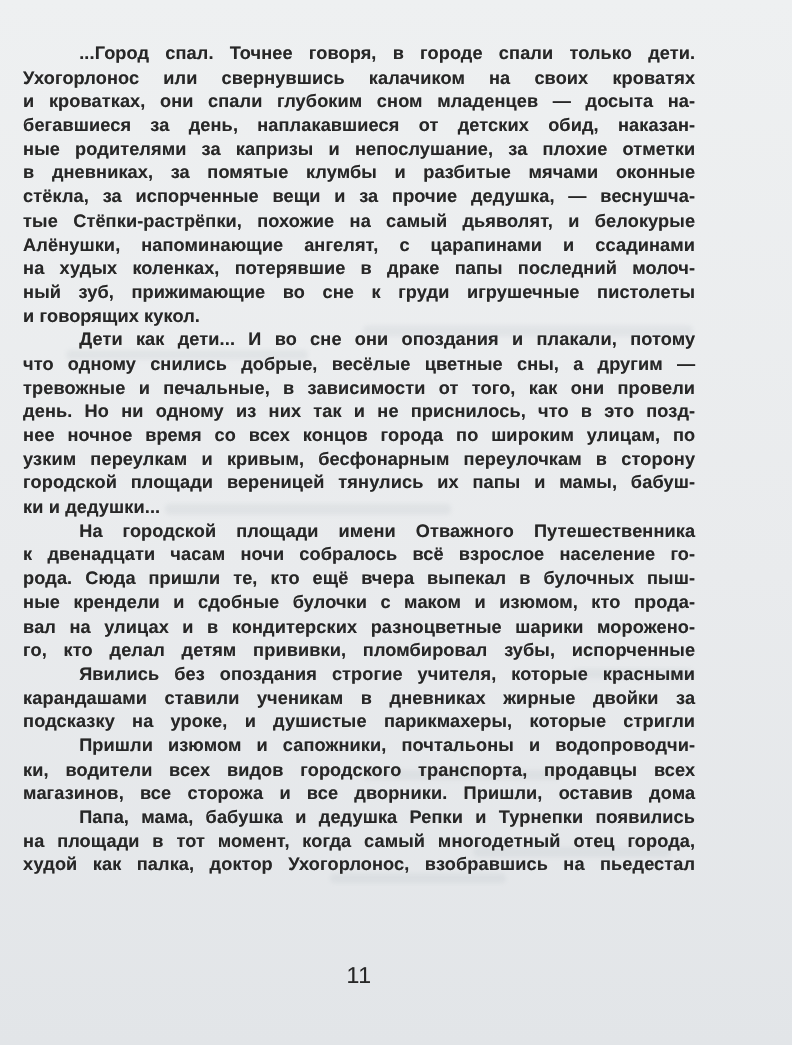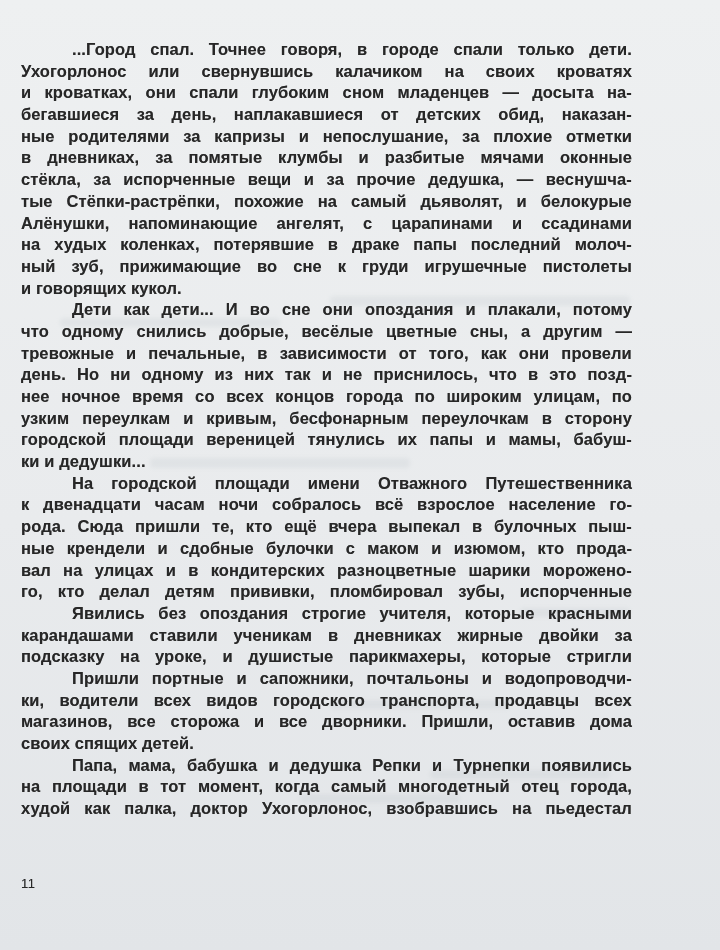--- a/index.html
+++ b/index.html
@@ -43,22 +43,23 @@
     justify-content: space-between;
     white-space: normal;
   }
   .line.indent { padding-left: 51px; }
   .line.just span { white-space: nowrap; }
   .page-number {
     position: absolute;
     left: 21px;
     width: 611px;
     top: 876px;
+    text-align: center;
     color: var(--ink, #272727);
-    font-size: 13px;
+    font-size: 21px;
     letter-spacing: 0.5px;
     text-shadow: 0 0 0.5px rgba(45,45,45,0.4);
   }
   
   .ghost {
     position: absolute;
     background: #8a97a0;
     opacity: 0.10;
     filter: blur(2px);
     border-radius: 4px;
@@ -375,21 +376,21 @@
         <span>на</span>
         <span>уроке,</span>
         <span>и</span>
         <span>душистые</span>
         <span>парикмахеры,</span>
         <span>которые</span>
         <span>стригли</span>
       </div>
       <div class="line indent just">
         <span>Пришли</span>
-        <span>портные</span>
+        <span>изюмом</span>
         <span>и</span>
         <span>сапожники,</span>
         <span>почтальоны</span>
         <span>и</span>
         <span>водопроводчи-</span>
       </div>
       <div class="line just">
         <span>ки,</span>
         <span>водители</span>
         <span>всех</span>
@@ -403,21 +404,20 @@
         <span>магазинов,</span>
         <span>все</span>
         <span>сторожа</span>
         <span>и</span>
         <span>все</span>
         <span>дворники.</span>
         <span>Пришли,</span>
         <span>оставив</span>
         <span>дома</span>
       </div>
-      <div class="line">своих спящих детей.</div>
       <div class="line indent just">
         <span>Папа,</span>
         <span>мама,</span>
         <span>бабушка</span>
         <span>и</span>
         <span>дедушка</span>
         <span>Репки</span>
         <span>и</span>
         <span>Турнепки</span>
         <span>появились</span>

